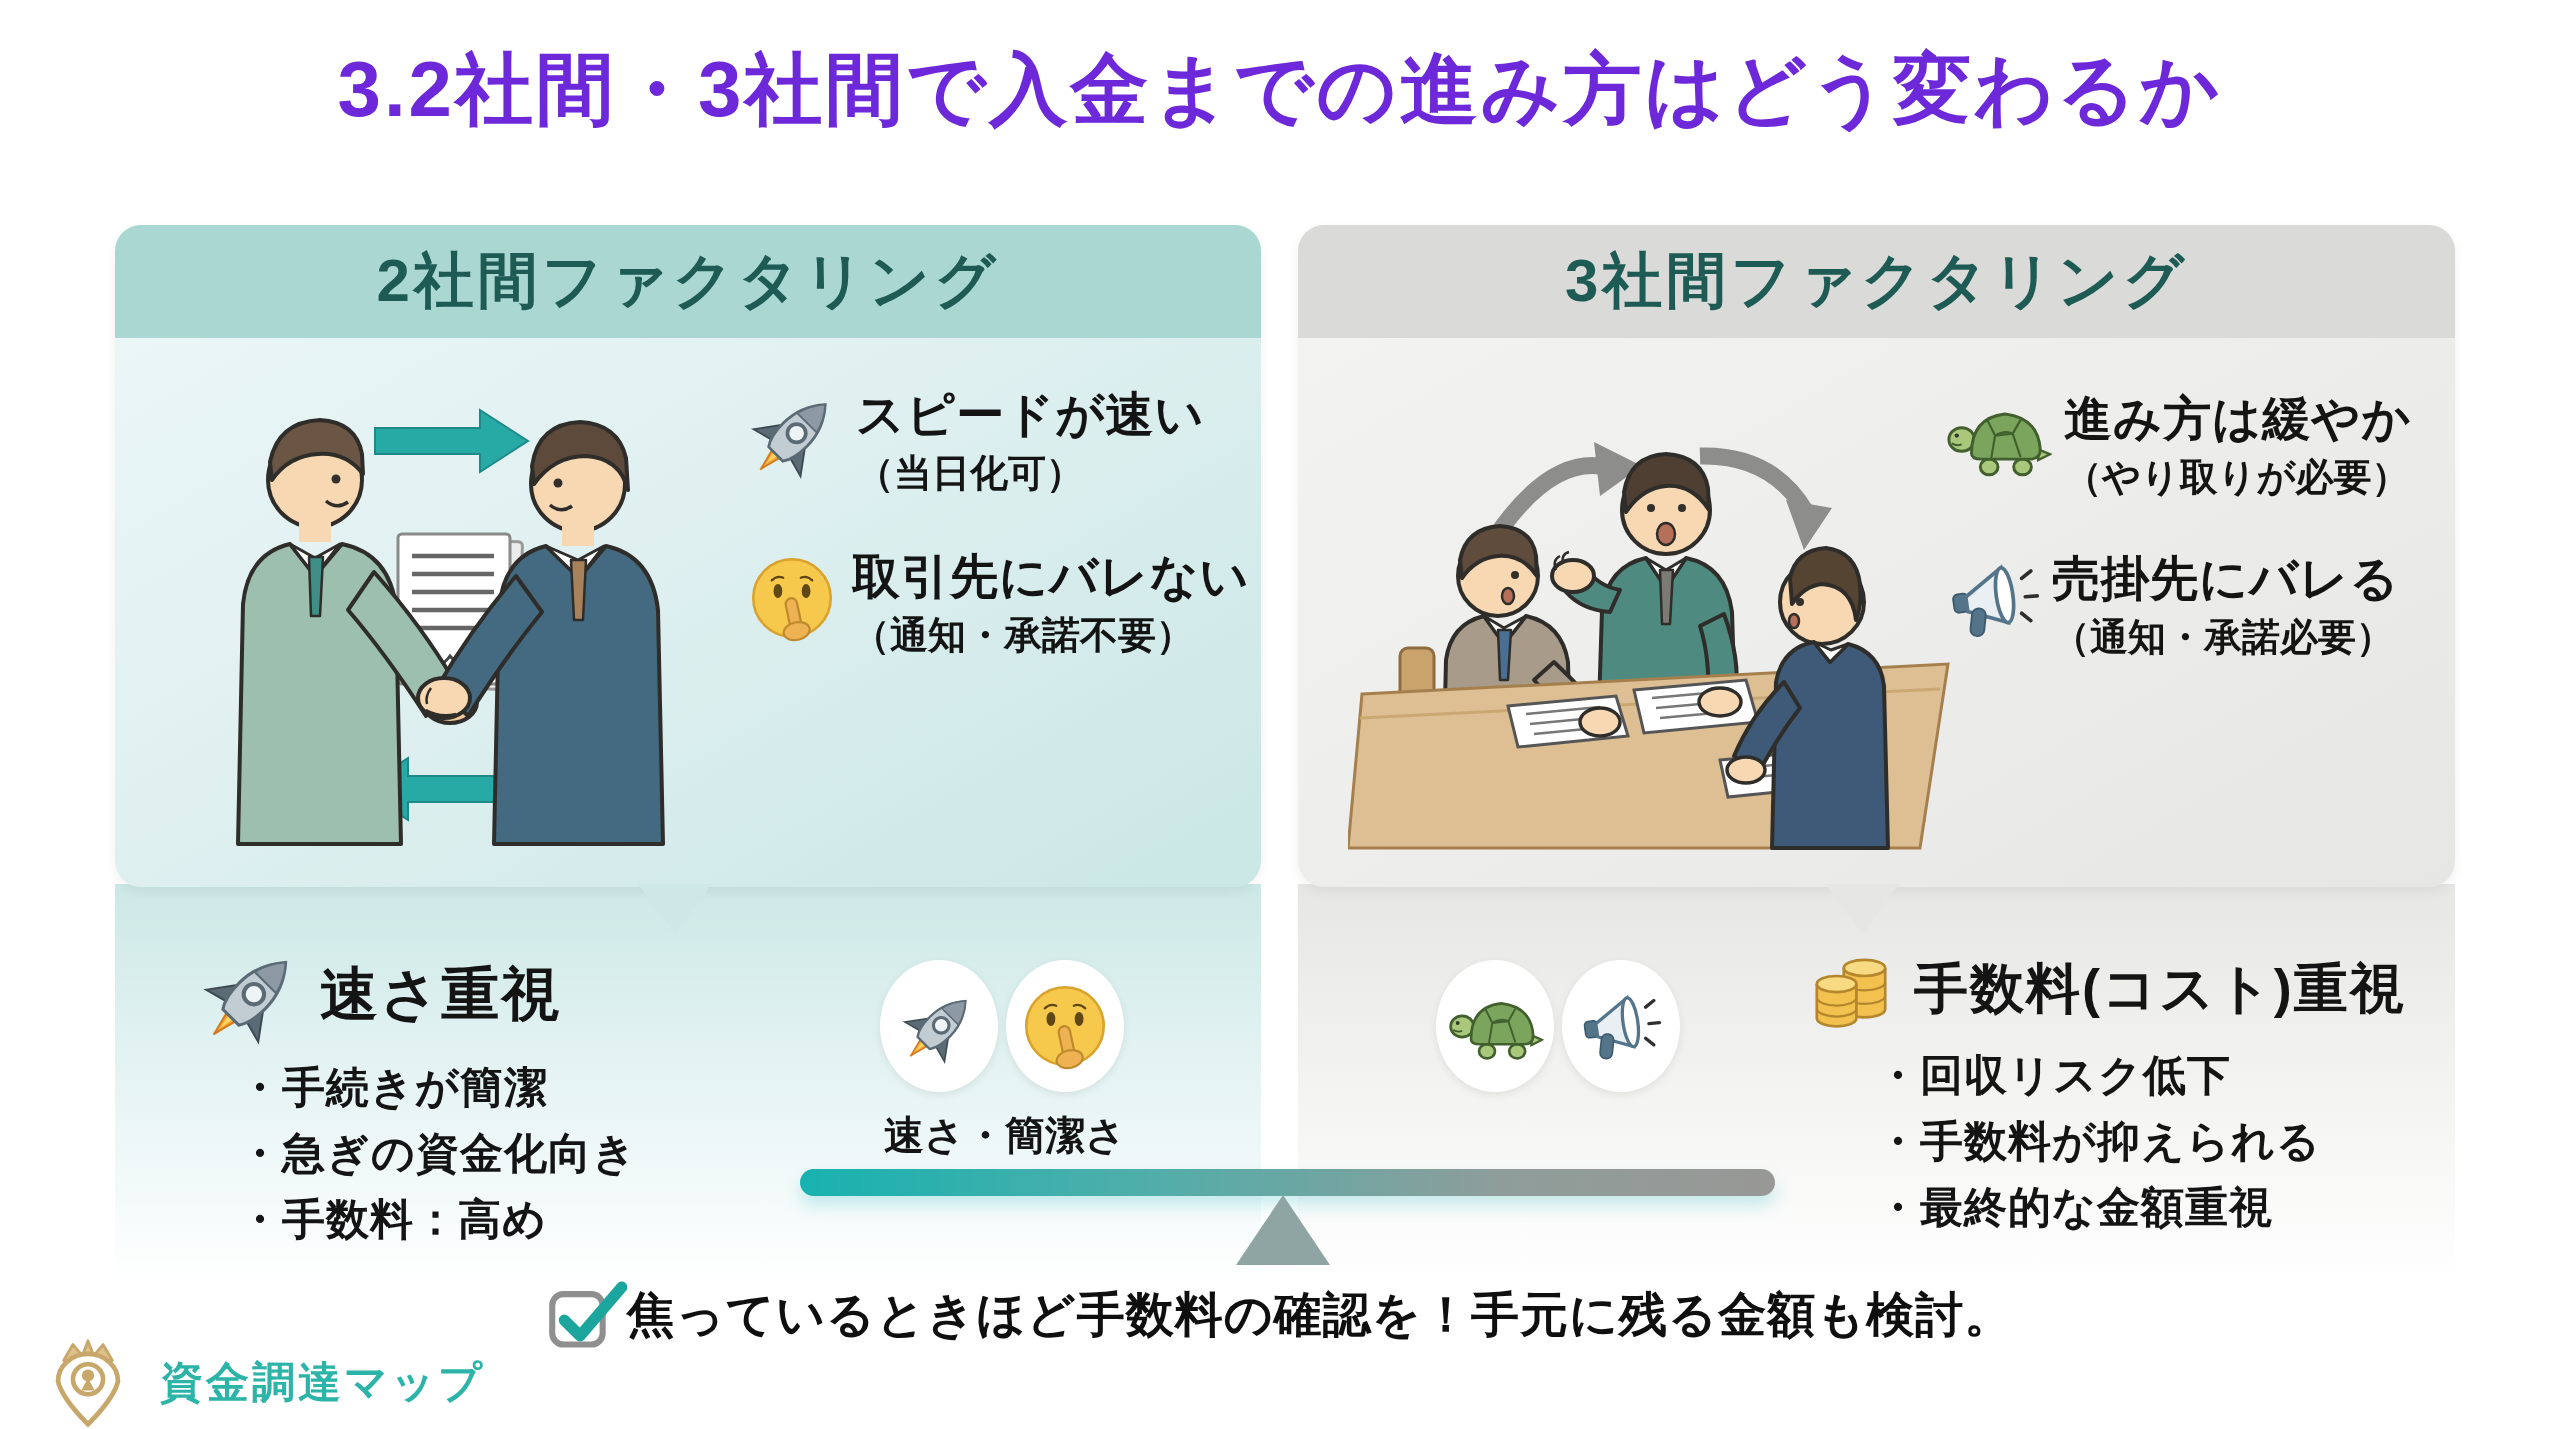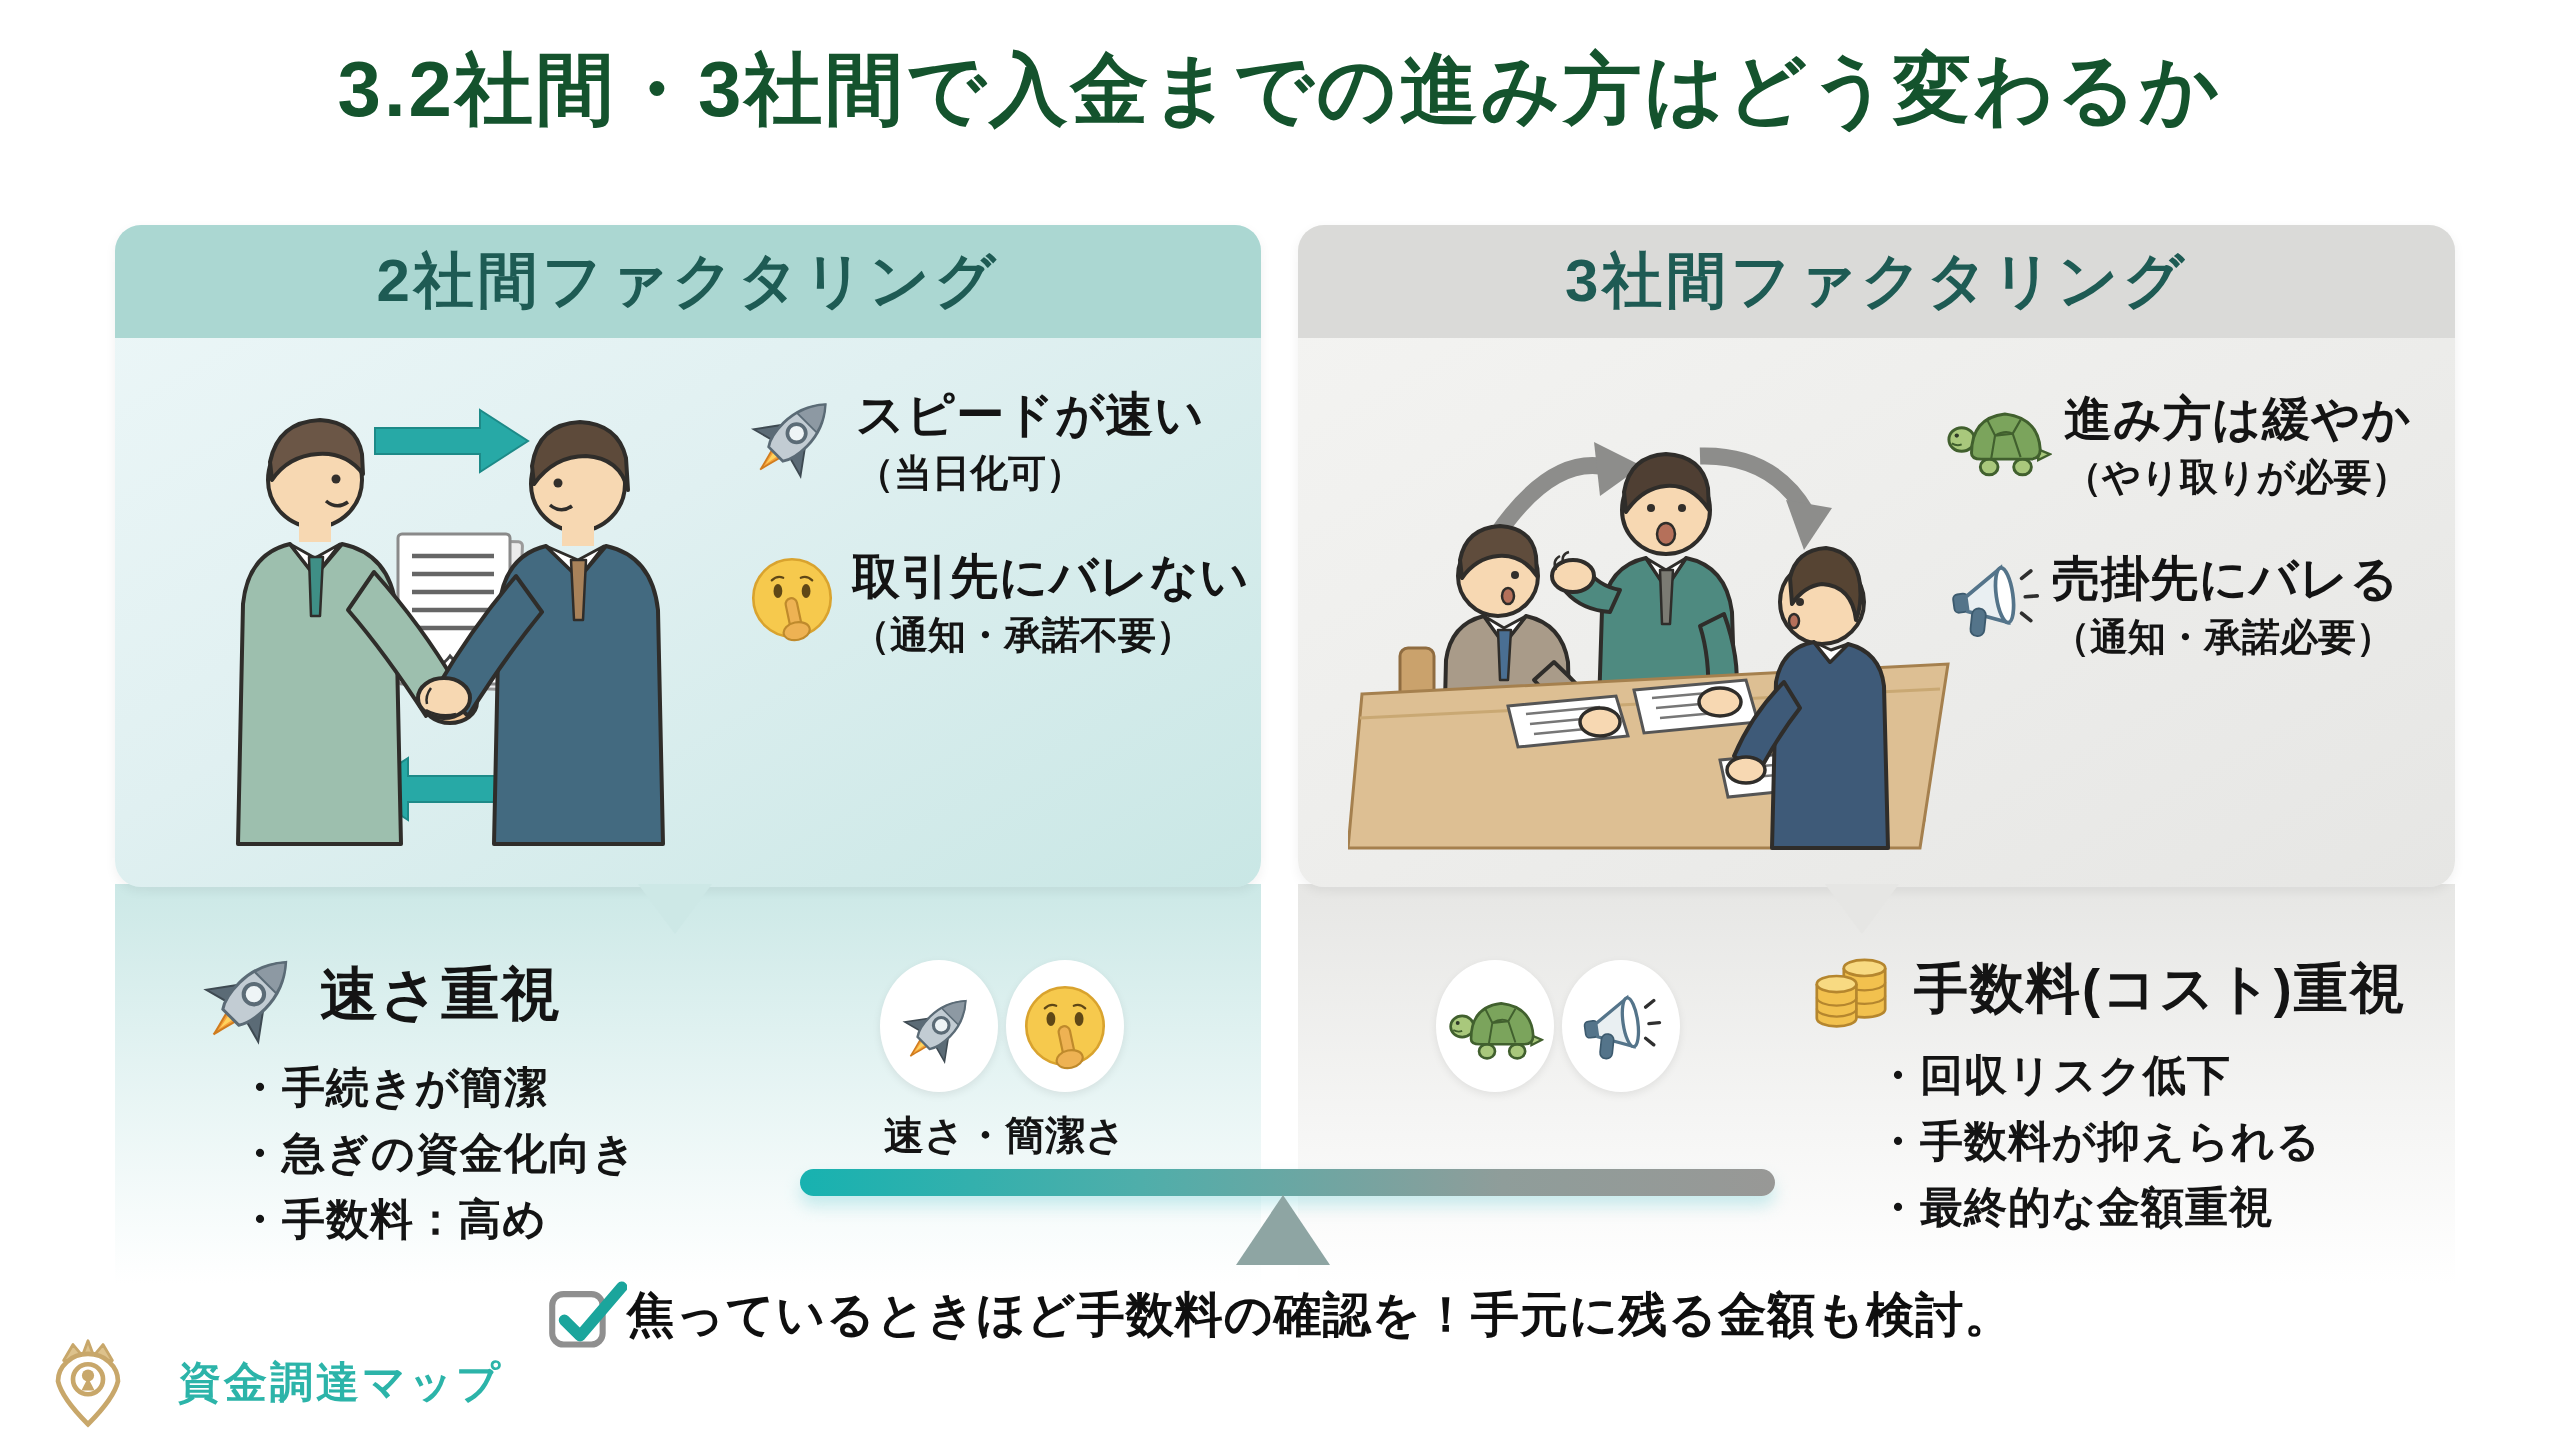--- a/index.html
+++ b/index.html
@@ -2,21 +2,21 @@
 <html><head>
 <meta charset="utf-8">
 <style>
   html,body{margin:0;padding:0;background:#ffffff;}
   #canvas{
     position:relative;width:2560px;height:1429px;overflow:hidden;background:#ffffff;
     font-family:"Liberation Sans","DejaVu Sans",sans-serif;color:#141414;
   }
   .page-title{
     position:absolute;left:0;right:0;top:38px;text-align:center;
-    font-size:78px;font-weight:900;letter-spacing:3px;color:#14532d;white-space:nowrap;
+    font-size:78px;font-weight:900;letter-spacing:3px;color:#6d28d9;white-space:nowrap;
   }
   
   .tint{position:absolute;top:884px;height:400px;}
   .tint-left{left:115px;width:1146px;background:linear-gradient(180deg,rgba(201,231,229,.95) 0%,rgba(216,238,237,.7) 45%,rgba(255,255,255,0) 100%);}
   .tint-right{left:1298px;width:1157px;background:linear-gradient(180deg,rgba(229,229,227,.95) 0%,rgba(236,236,234,.7) 45%,rgba(255,255,255,0) 100%);}
   
   .panel{position:absolute;top:225px;height:662px;border-radius:26px;box-shadow:0 4px 12px rgba(0,0,0,.06);}
   .panel-left{left:115px;width:1146px;background:linear-gradient(150deg,#edf7f8 0%,#e0f0f1 45%,#c9e7e5 100%);}
   .panel-right{left:1298px;width:1157px;background:linear-gradient(150deg,#f4f4f2 0%,#eeeeec 45%,#e6e6e4 100%);}
   .panel-header{
@@ -46,21 +46,21 @@
   .balance-label{position:absolute;width:380px;text-align:center;font-size:40px;font-weight:900;white-space:nowrap;}
   .seesaw-bar{position:absolute;left:800px;top:1169px;width:975px;height:27px;border-radius:14px;
     background:linear-gradient(90deg,#17b2b0 0%,#4faeaa 35%,#8f9d9a 72%,#989896 100%);
     box-shadow:0 10px 16px rgba(140,215,220,.45);}
   .fulcrum{position:absolute;left:1236px;top:1195px;width:0;height:0;
     border-left:47px solid transparent;border-right:47px solid transparent;border-bottom:70px solid #8ea5a3;}
   
   .footnote-row{position:absolute;left:0;right:0;top:1280px;display:flex;justify-content:center;align-items:center;}
   .footnote-text{font-size:48px;font-weight:900;color:#0f0f0f;letter-spacing:1px;white-space:nowrap;}
   
-  .logo-row{position:absolute;left:26px;top:1338px;display:flex;align-items:center;gap:28px;}
+  .logo-row{position:absolute;left:26px;top:1338px;display:flex;align-items:center;gap:10px;}
   .logo-text{font-size:43px;font-weight:800;color:#2cb4a9;letter-spacing:3px;white-space:nowrap;}
   svg{display:block;}
   .defs-holder{position:absolute;width:0;height:0;overflow:hidden;}
 </style>
 </head>
 <body>
 
 <svg class="defs-holder" aria-hidden="true">
   <defs>
     <symbol id="sym-rocket" viewBox="0 0 100 100">

